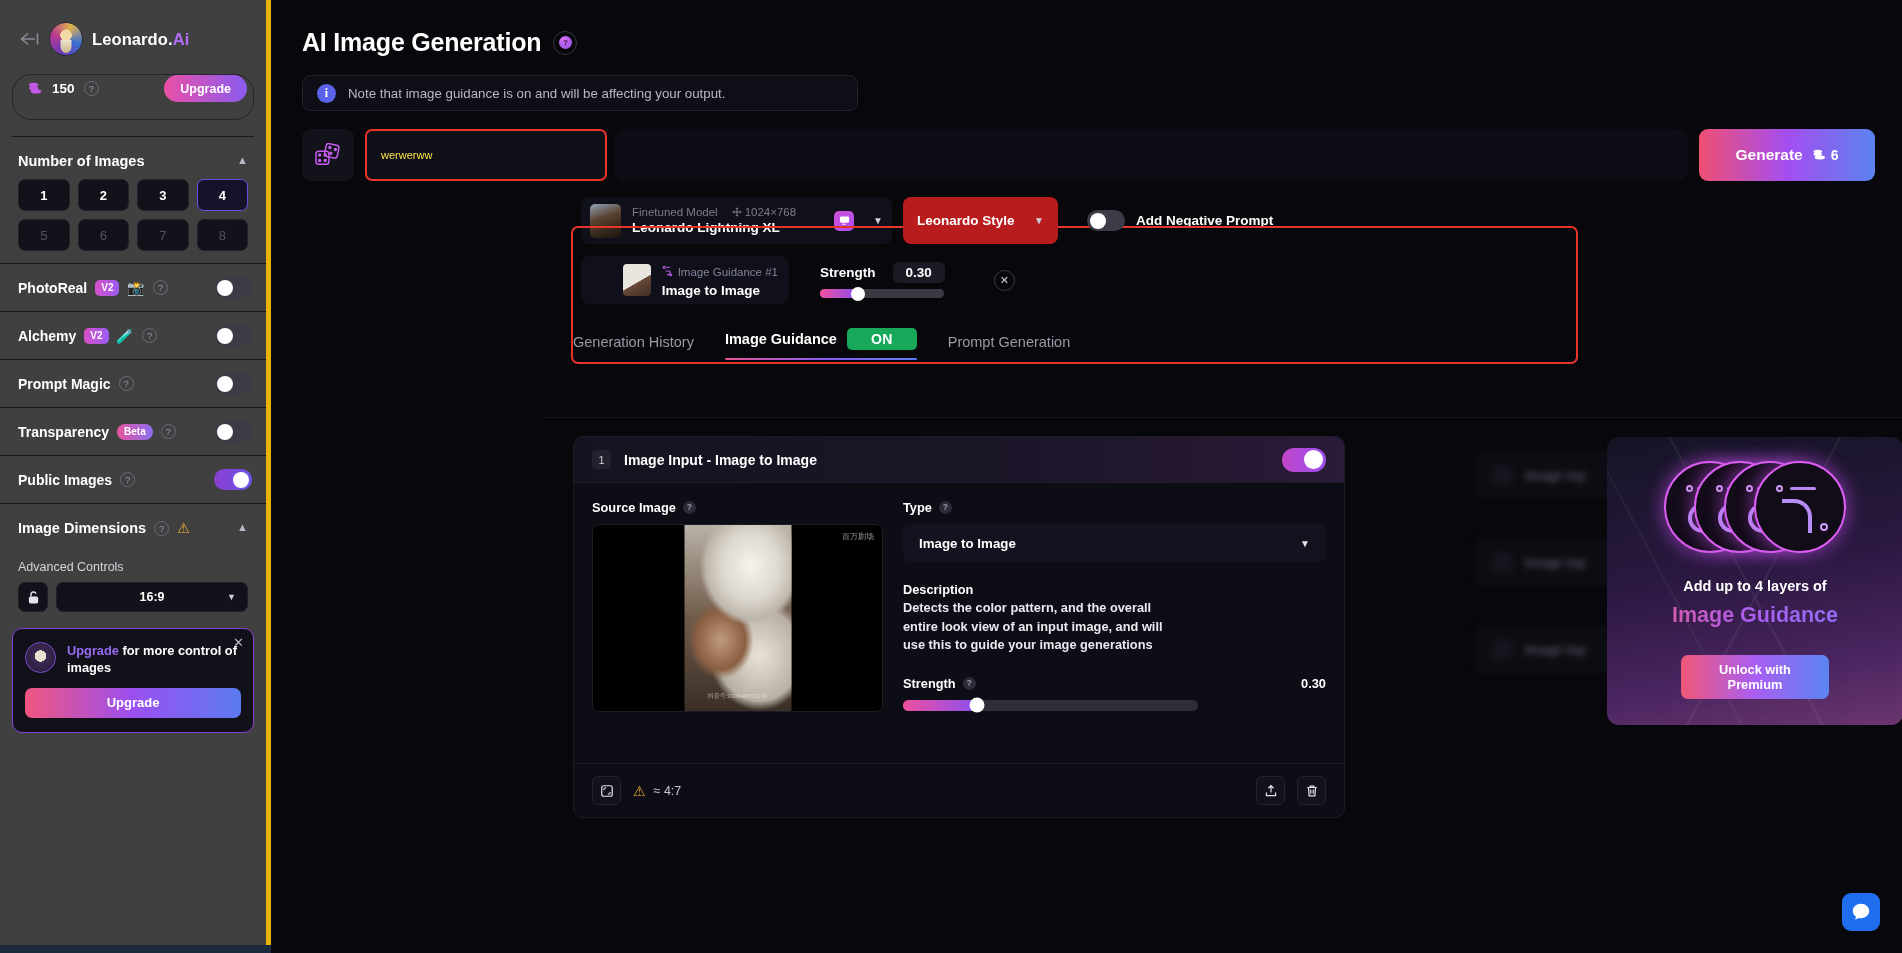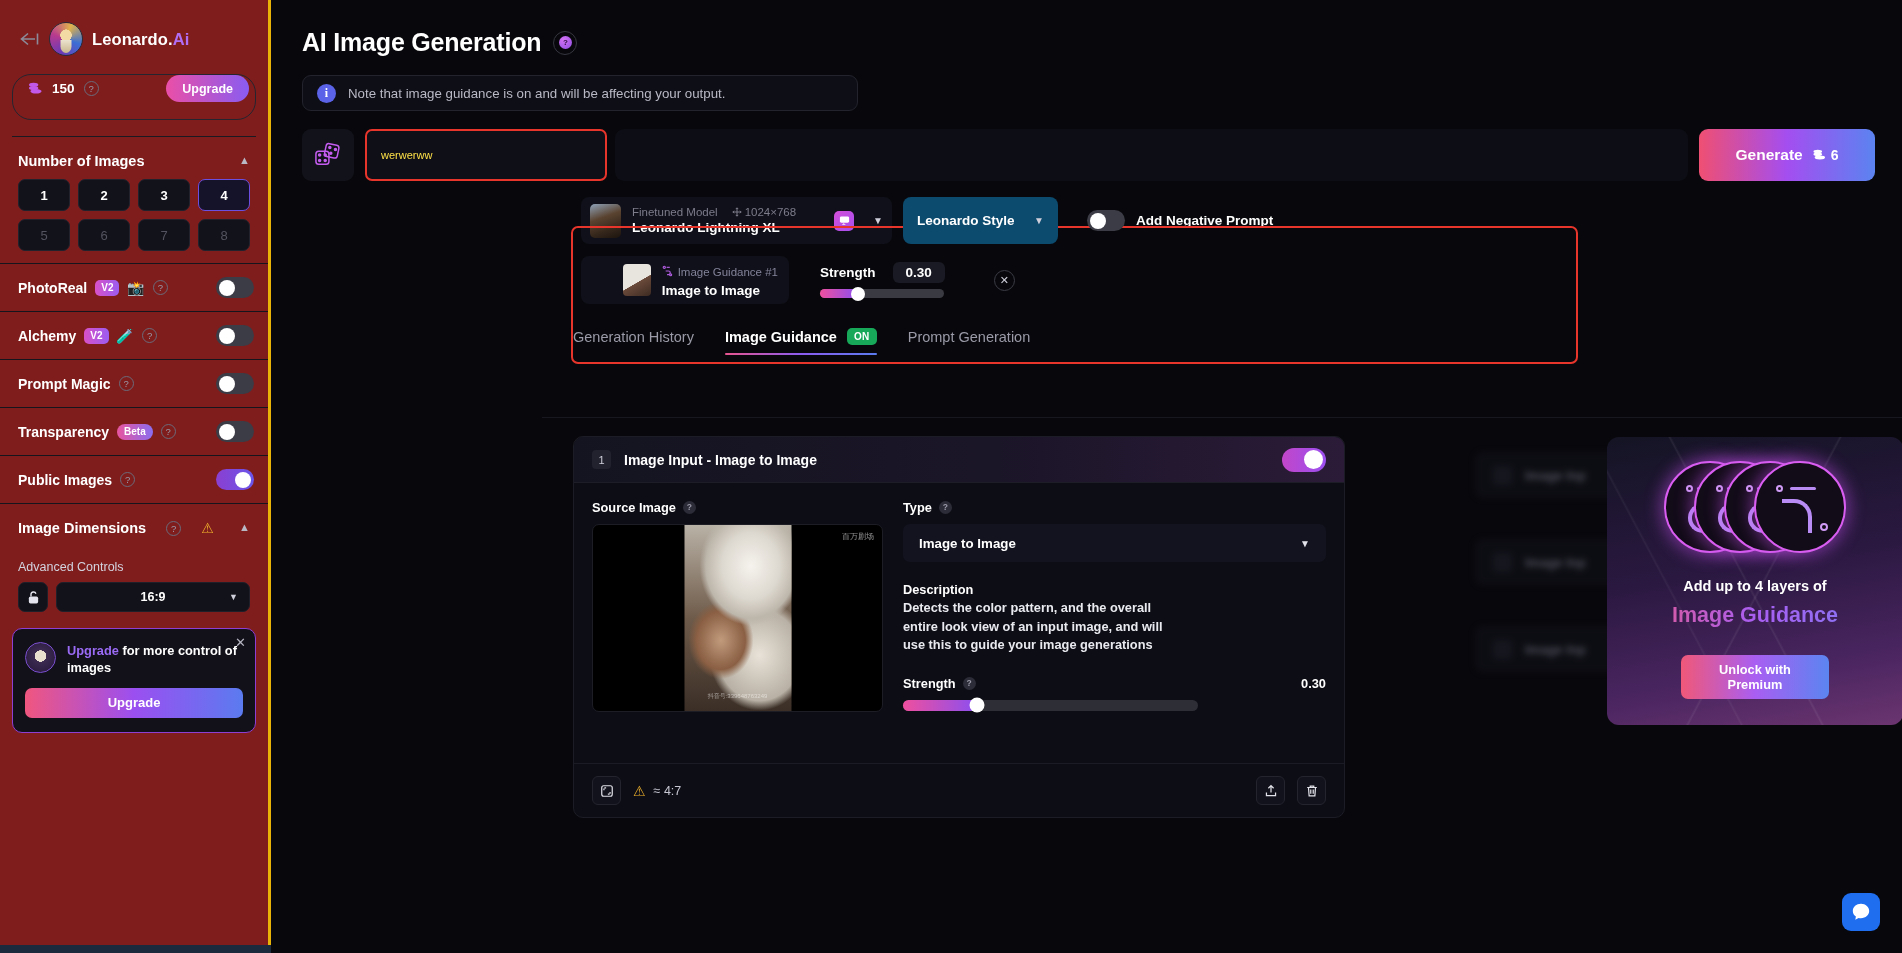--- a/index.html
+++ b/index.html
@@ -8,22 +8,22 @@
     background: #08080c;
     font-family: "Liberation Sans", sans-serif;
     overflow: hidden;
     color: #fff;
   }
   .app { display: flex; width: 1902px; height: 953px; position: relative; }
 
   
   .sidebar {
     width: 271px; height: 953px;
-    background: #7f1d1d;
-    border-right: 3px solid #eab308;
+    background: #404040;
+    border-right: 5px solid #eab308;
     display: flex; flex-direction: column;
     position: relative;
     flex: 0 0 271px;
   }
   .sb-top { padding: 22px 18px 0 18px; }
   .brand-row { display: flex; align-items: center; gap: 9px; }
   .back-arrow {
     width: 22px; height: 22px; color: #8b8b99;
     display: flex; align-items: center; justify-content: center;
     cursor: pointer; flex: 0 0 auto;
@@ -62,21 +62,21 @@
     margin-left: auto; height: 27px; padding: 0 16px; border-radius: 14px;
     background: linear-gradient(90deg, #ea4fa7, #8a5cf0);
     font-size: 12.5px; font-weight: 700; color: #fff;
     display: flex; align-items: center; cursor: pointer; border: none;
     font-family: "Liberation Sans", sans-serif;
   }
 
   .sb-divider { height: 1px; background: #1a1a22; margin: 16px 12px 0 12px; }
 
   .section-head {
-    display: flex; align-items: center; gap: 20px;
+    display: flex; align-items: center; gap: 8px;
     padding: 16px 18px 10px 18px;
   }
   .section-title { font-size: 14.5px; font-weight: 700; }
   .chev-up {
     margin-left: auto; color: #b9b9c6; font-size: 11px; cursor: pointer;
     transform: translateY(-1px);
   }
   .warn-tri { color: #f2b42c; font-size: 14px; line-height: 1; }
 
   .num-grid {
@@ -247,21 +247,21 @@
   .model-dims { font-size: 11.5px; color: #7c7c8b; display: flex; align-items: center; gap: 3px; }
   .model-name { font-size: 13.5px; font-weight: 700; }
   .model-chip {
     margin-left: auto; width: 20px; height: 20px; border-radius: 5px;
     background: linear-gradient(135deg, #d44fd8, #a64ff0);
     display: flex; align-items: center; justify-content: center; flex: 0 0 auto;
   }
   .model-caret { color: #cfcfdb; font-size: 10px; margin-left: 8px; }
 
   .style-sel {
-    width: 155px; height: 47px; background: #0c4a6e; border-radius: 8px;
+    width: 155px; height: 47px; background: #b91c1c; border-radius: 8px;
     display: flex; align-items: center; padding: 0 14px; cursor: pointer;
     position: relative;
   }
   .style-sel span { font-size: 13.5px; font-weight: 700; }
   .style-sel .caret { position: absolute; right: 14px; font-size: 10px; color: #cfcfdb; }
 
   .elements-card {
     height: 47px; background: #10101a; border-radius: 8px;
     display: flex; align-items: center; gap: 11px; padding: 0 15px; cursor: pointer;
   }
@@ -316,22 +316,22 @@
 
   
   .tabs { display: flex; align-items: flex-end; gap: 31px; margin: 24px 0 0 302px; }
   .tab { font-size: 14.5px; color: #9a9aa8; padding-bottom: 10px; cursor: pointer; position: relative; }
   .tab.active { color: #fff; font-weight: 700; display: flex; align-items: center; gap: 10px; }
   .tab.active::after {
     content: ""; position: absolute; left: 0; right: 0; bottom: 0; height: 2.5px;
     background: linear-gradient(90deg, #e8558f, #8b5cf0, #5b7bf0); border-radius: 2px;
   }
   .on-badge {
-    background: #17a85a; color: #fff; font-size: 10px; font-weight: 700;
-    padding: 3px 7px; border-radius: 5px; letter-spacing: .4px;
+    background: #17a85a; color: #fff; font-size: 14px; font-weight: 700;
+    padding: 3px 24px; border-radius: 5px; letter-spacing: .4px;
   }
   .tabs-rule { position: absolute; left: 271px; right: 0; top: 417px; height: 1px; background: #17171f; }
 
   
   .ii-card {
     position: absolute; left: 302px; top: 436px; width: 772px; height: 382px;
     background: #0d0d15; border: 1px solid #1c1c26; border-radius: 10px; overflow: hidden;
   }
   .ii-head {
     height: 46px; display: flex; align-items: center; gap: 13px; padding: 0 18px;

